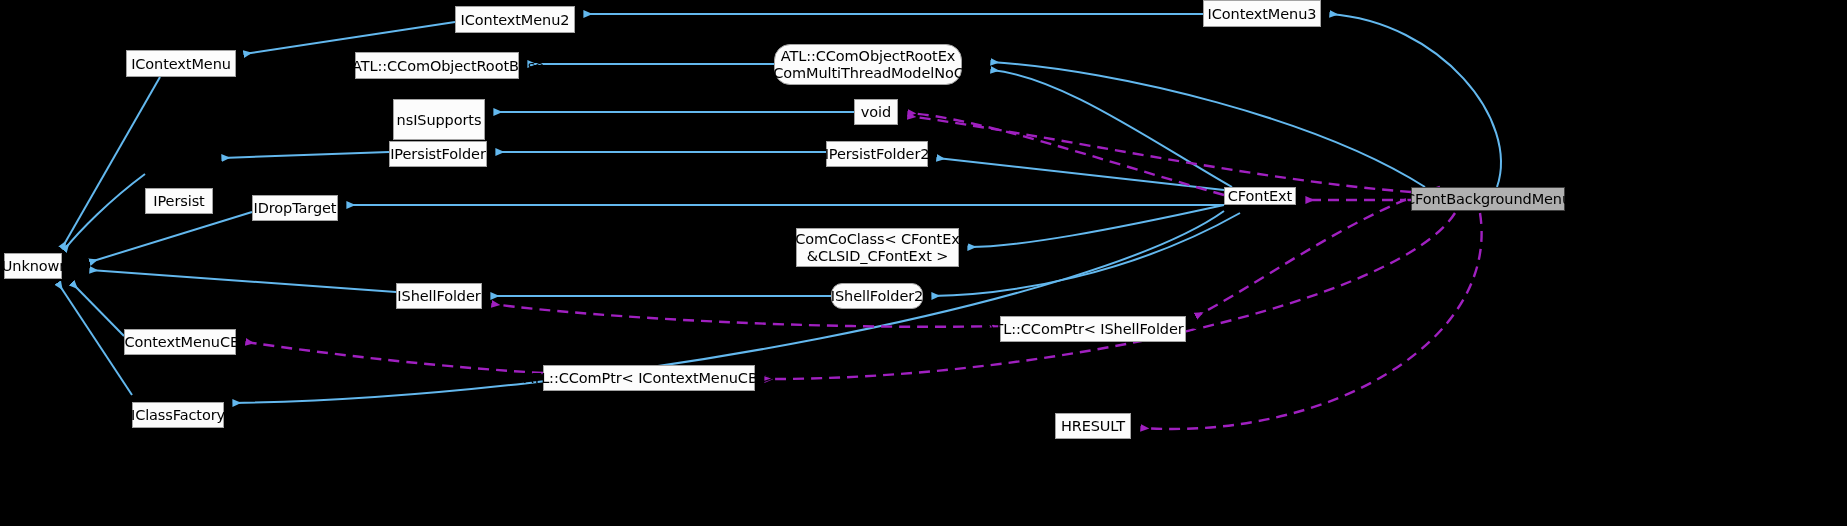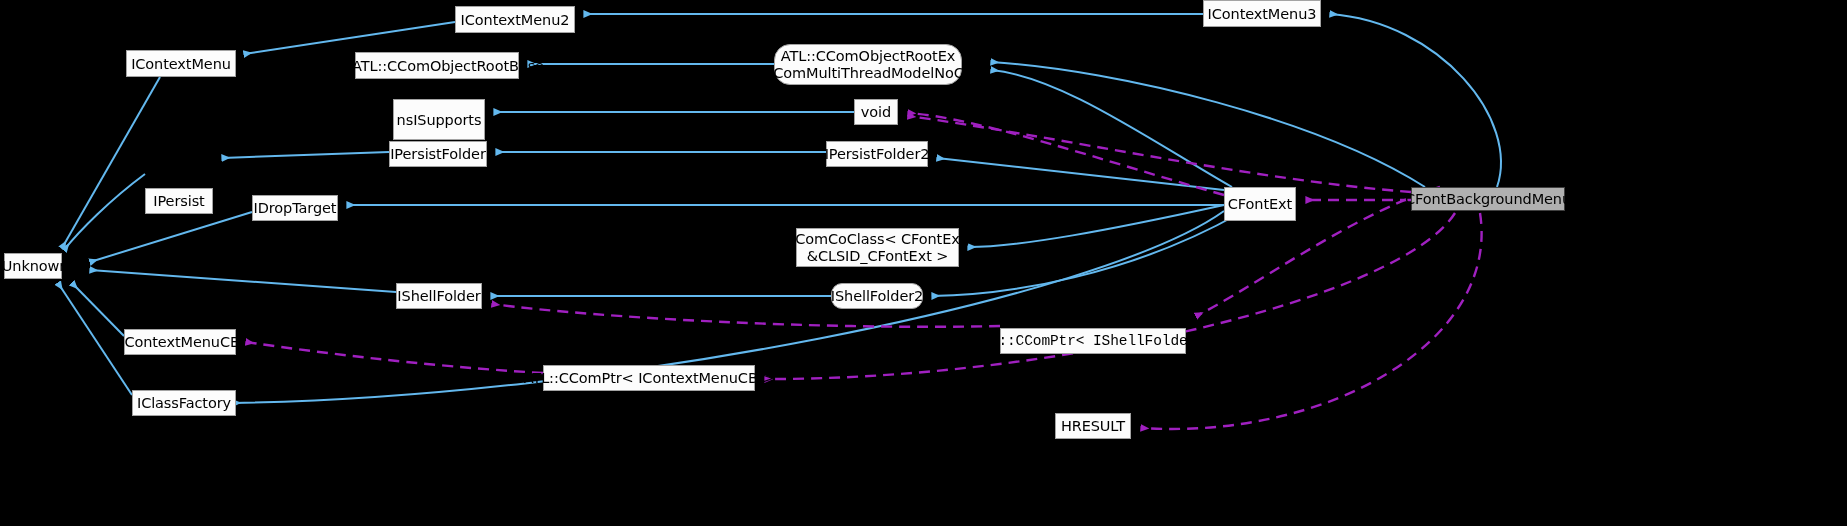--- a/index.html
+++ b/index.html
@@ -111,26 +111,26 @@
       <div class="node" style="left: 126px; top: 50px; width: 110px; height: 27px;"><span>IContextMenu</span></div>
       <div class="node" style="left: 355px; top: 52px; width: 164px; height: 27px; padding-left: 22px;"><span>ATL::CComObjectRootBase</span></div>
       <div class="node two-line" style="left: 774px; top: 44px; width: 188px; height: 41px; border-radius: 16px;"><span>ATL::CComObjectRootEx
 &lt; CComMultiThreadModelNoCS &gt;</span></div>
       <div class="node" style="left: 393px; top: 99px; width: 92px; height: 41px;"><span>nsISupports</span></div>
       <div class="node" style="left: 854px; top: 99px; width: 44px; height: 26px;"><span>void</span></div>
       <div class="node" style="left: 145px; top: 148px; width: 68px; height: 26px; margin-top: 40px;"><span>IPersist</span></div>
       <div class="node" style="left: 389px; top: 141px; width: 98px; height: 26px;"><span>IPersistFolder</span></div>
       <div class="node" style="left: 826px; top: 141px; width: 102px; height: 26px;"><span>IPersistFolder2</span></div>
       <div class="node" style="left: 252px; top: 195px; width: 86px; height: 26px;"><span>IDropTarget</span></div>
-      <div class="node" style="left: 1224px; top: 187px; width: 72px; height: 34px;"><span>CFontExt</span></div>
+      <div class="node" style="left: 1224px; top: 187px; width: 72px; height: 18px;"><span>CFontExt</span></div>
       <div class="node focus" style="left: 1411px; top: 187px; width: 154px; height: 24px;"><span>CFontBackgroundMenu</span></div>
       <div class="node two-line" style="left: 796px; top: 228px; width: 163px; height: 39px;"><span>CComCoClass&lt; CFontExt,
 &amp;CLSID_CFontExt &gt;</span></div>
       <div class="node" style="left: 4px; top: 253px; width: 58px; height: 26px;"><span>IUnknown</span></div>
       <div class="node" style="left: 396px; top: 283px; width: 86px; height: 26px;"><span>IShellFolder</span></div>
       <div class="node" style="left: 831px; top: 283px; width: 92px; height: 26px; border-radius: 11px;"><span>IShellFolder2</span></div>
-      <div class="node" style="left: 1000px; top: 328px; width: 186px; height: 26px; font-family: Liberation Mono, monospace;"><span>ATL::CComPtr&lt; IShellFolder &gt;</span></div>
+      <div class="node" style="left: 1000px; top: 316px; width: 186px; height: 26px;"><span>ATL::CComPtr&lt; IShellFolder &gt;</span></div>
       <div class="node" style="left: 124px; top: 329px; width: 112px; height: 26px;"><span>IContextMenuCB</span></div>
       <div class="node" style="left: 543px; top: 365px; width: 212px; height: 26px;"><span>ATL::CComPtr&lt; IContextMenuCB &gt;</span></div>
-      <div class="node" style="left: 132px; top: 390px; width: 104px; height: 26px; align-items: center;"><span>IClassFactory</span></div>
+      <div class="node" style="left: 132px; top: 402px; width: 92px; height: 26px; align-items: center;"><span>IClassFactory</span></div>
       <div class="node" style="left: 1055px; top: 413px; width: 76px; height: 26px;"><span>HRESULT</span></div>
     </div>
 </div>
 
 </body></html>

